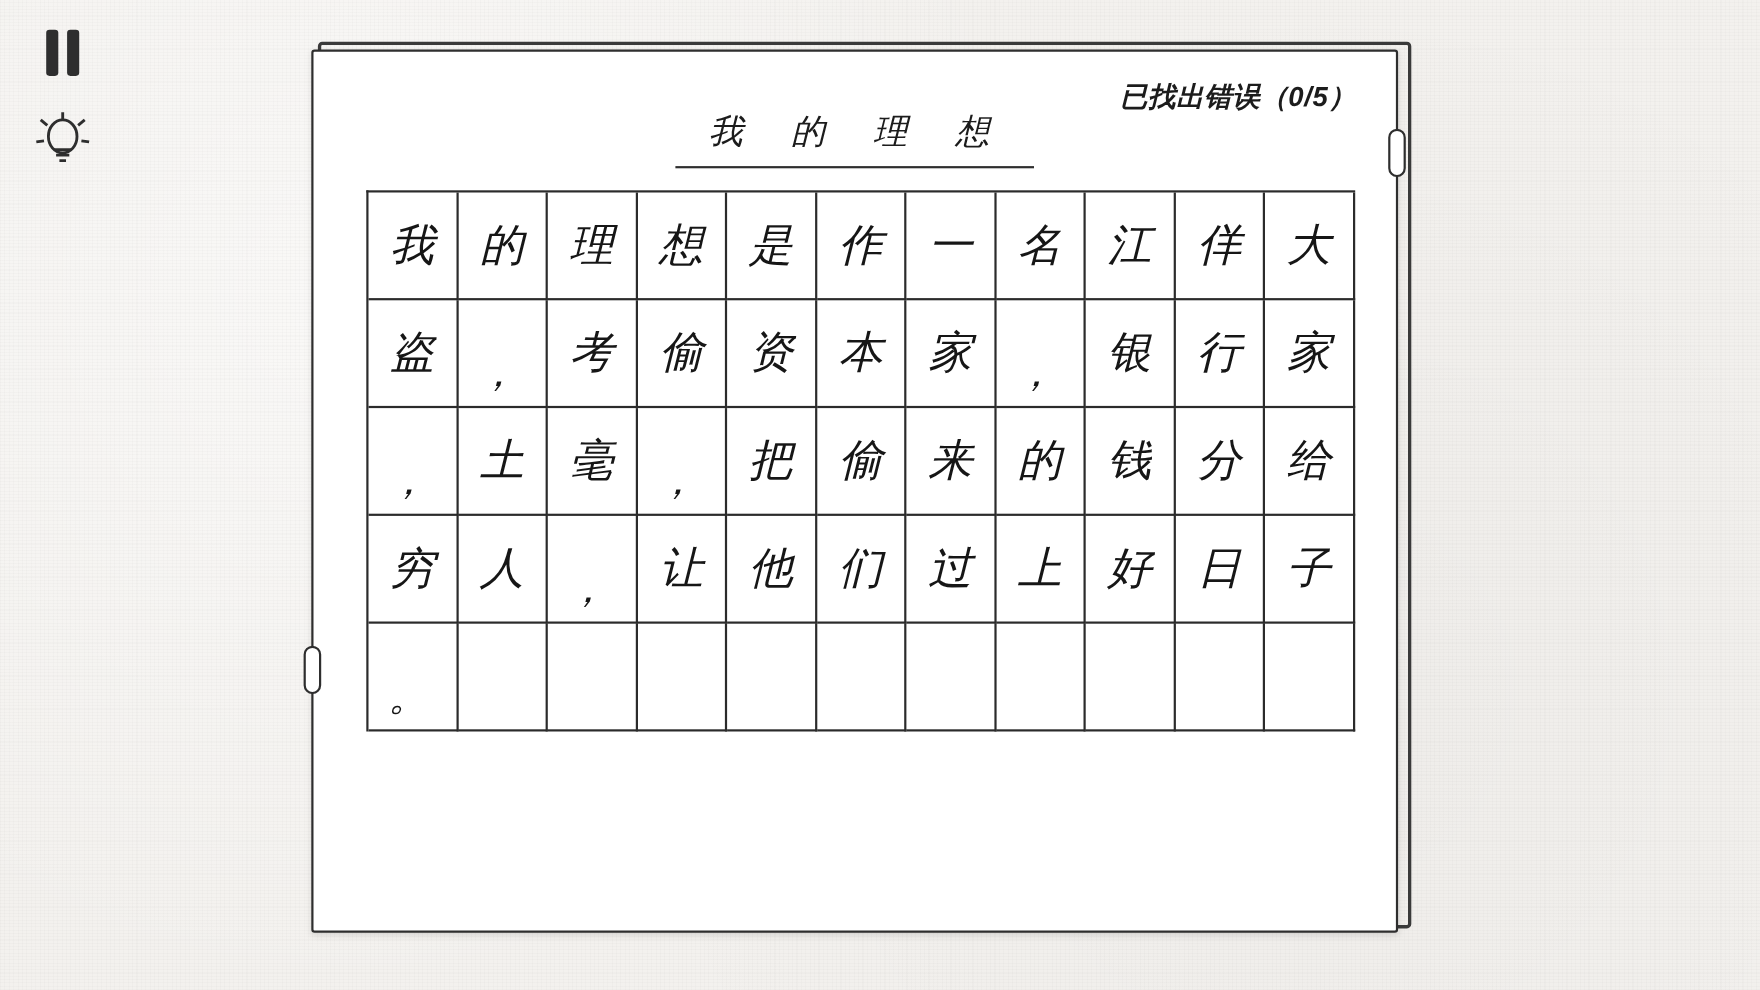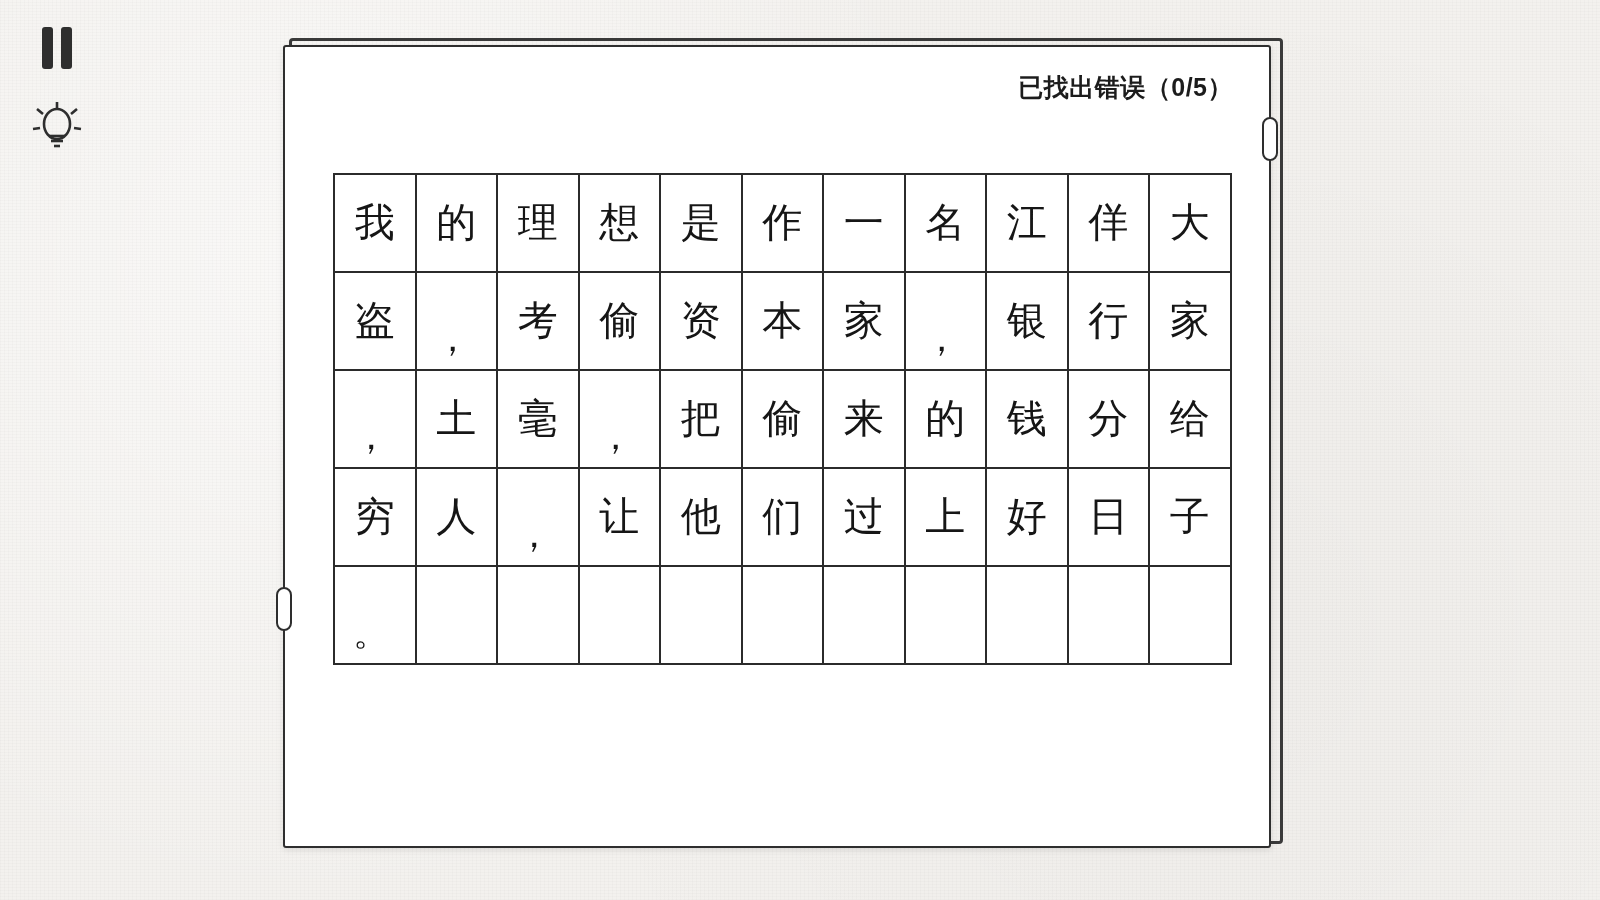--- a/index.html
+++ b/index.html
@@ -70,20 +70,21 @@
     position: absolute;
     left: 0;
     top: 7px;
     width: 988px;
     height: 803px;
     background: #ffffff;
     border: 2px solid #2e2e2e;
     border-radius: 3px;
     box-sizing: border-box;
     box-shadow: 0 2px 6px rgba(0,0,0,0.10);
+    font-style: italic;
   }
   
   .notch {
     position: absolute;
     width: 16px;
     height: 44px;
     border: 2px solid #2e2e2e;
     border-radius: 8px;
     background: #ffffff;
     box-sizing: border-box;
@@ -192,20 +193,23 @@
 
   <div id="sheet-outline"></div>
 
   <div id="sheet-page">
 
     <div class="notch left" style="top: 540px;"></div>
     <div class="notch right" style="top: 70px;"></div>
 
     <div id="found-counter">已找出错误（0/5）</div>
 
+    <div id="essay-title">
+      <span class="title-text">我 的 理 想</span>
+    </div>
 
     <div id="grid">
         <div class="cell">我</div>
         <div class="cell">的</div>
         <div class="cell">理</div>
         <div class="cell">想</div>
         <div class="cell">是</div>
         <div class="cell">作</div>
         <div class="cell">一</div>
         <div class="cell">名</div>

